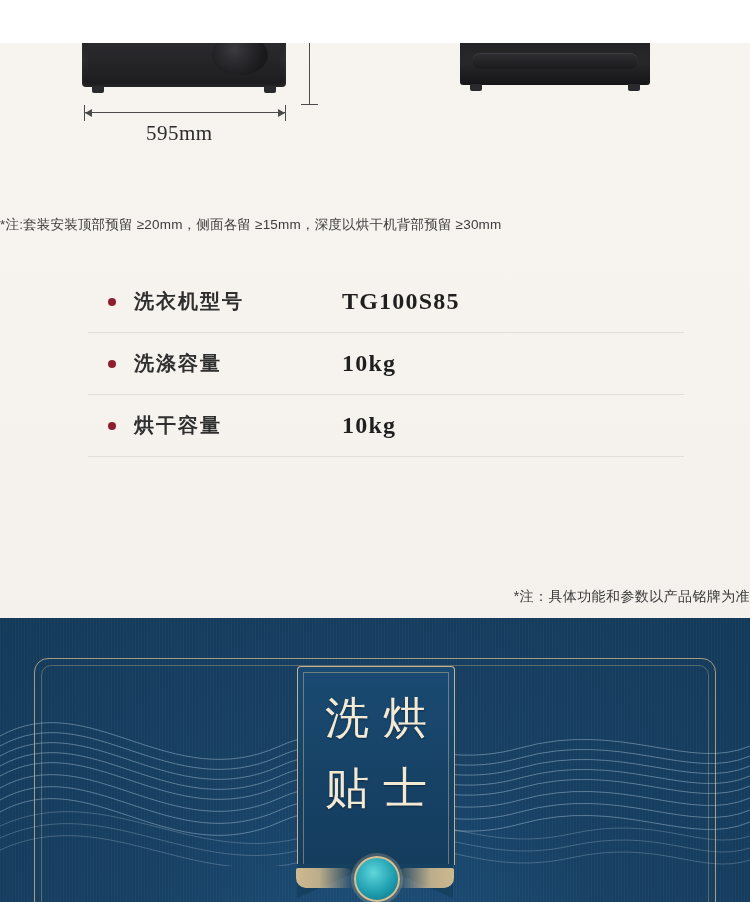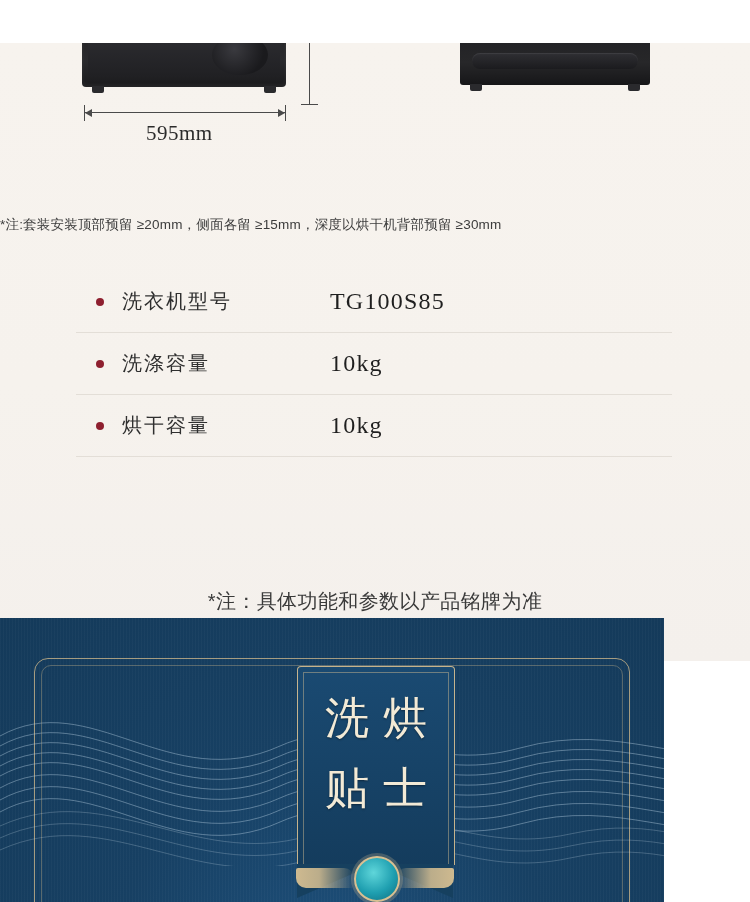--- a/index.html
+++ b/index.html
@@ -165,23 +165,24 @@
     text-align: left;
     font-size: 13.5px;
     color: #3c3c3c;
     letter-spacing: 0.2px;
     font-family: "Liberation Sans", sans-serif;
   }
 
   
   .spec-table {
     position: absolute;
-    left: 76px;
+    left: 88px;
     top: 228px;
     width: 596px;
+    font-weight: bold;
   }
   .spec-row {
     position: relative;
     height: 61px;
     display: flex;
     align-items: center;
     border-bottom: 1px solid #e3ded7;
   }
   .spec-row:first-child {
     border-top: 1px solid #e3ded7;
@@ -209,33 +210,33 @@
     color: #1f1f1f;
     letter-spacing: 1.2px;
     font-family: "Liberation Serif", "DejaVu Serif", serif;
   }
 
   .note-bottom {
     position: absolute;
     left: 0;
     top: 545px;
     width: 750px;
-    text-align: center;
-    font-size: 20px;
+    text-align: right;
+    font-size: 14px;
     color: #3a3a3a;
     letter-spacing: 0.4px;
     font-family: "Liberation Sans", sans-serif;
   }
 
   
   .banner {
     position: absolute;
     left: 0;
     top: 618px;
-    width: 664px;
+    width: 750px;
     height: 284px;
     background:
       radial-gradient(ellipse at 50% 120%, #1d4f7a 0%, #174063 45%, #143a5a 100%);
     overflow: hidden;
   }
   .banner-texture {
     position: absolute;
     inset: 0;
     background:
       repeating-linear-gradient(90deg, rgba(255,255,255,0.035) 0px, rgba(255,255,255,0.035) 1px, transparent 1px, transparent 3px);

